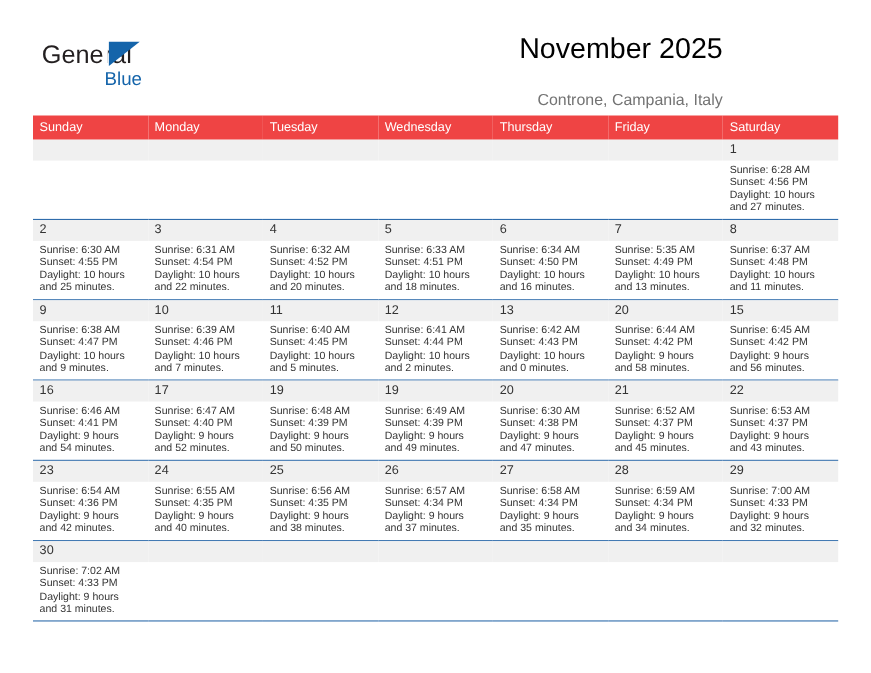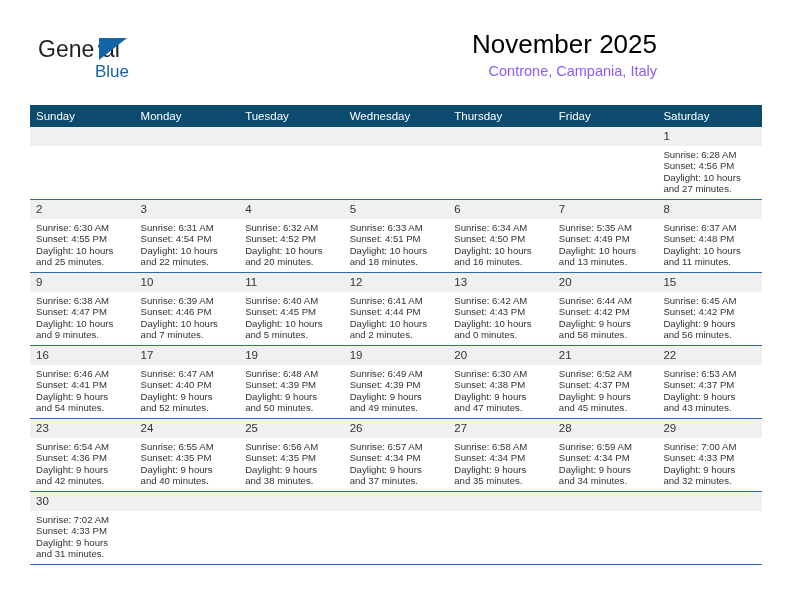--- a/index.html
+++ b/index.html
@@ -82,38 +82,38 @@
   }
   .cal-title {
     font-size: 26px;
     font-weight: normal;
     color: #000000;
     line-height: 32px;
     white-space: nowrap;
   }
   .cal-subtitle {
     font-size: 14.5px;
-    color: #8b5cf6;
+    color: #737373;
     line-height: 22px;
-    margin-top: 0;
+    margin-top: 20px;
     white-space: nowrap;
   }
 
   
   .calendar {
     position: absolute;
     left: 30px;
     top: 105px;
     width: 732px;
     border-collapse: collapse;
     table-layout: fixed;
   }
 
   .calendar th {
-    background: #0c4a6e;
+    background: #ef4444;
     color: #ffffff;
     font-size: 11.5px;
     font-weight: normal;
     text-align: left;
     padding: 4px 0 5px 6px;
     height: 13px;
     border: none;
   }
 
   .calendar td {

